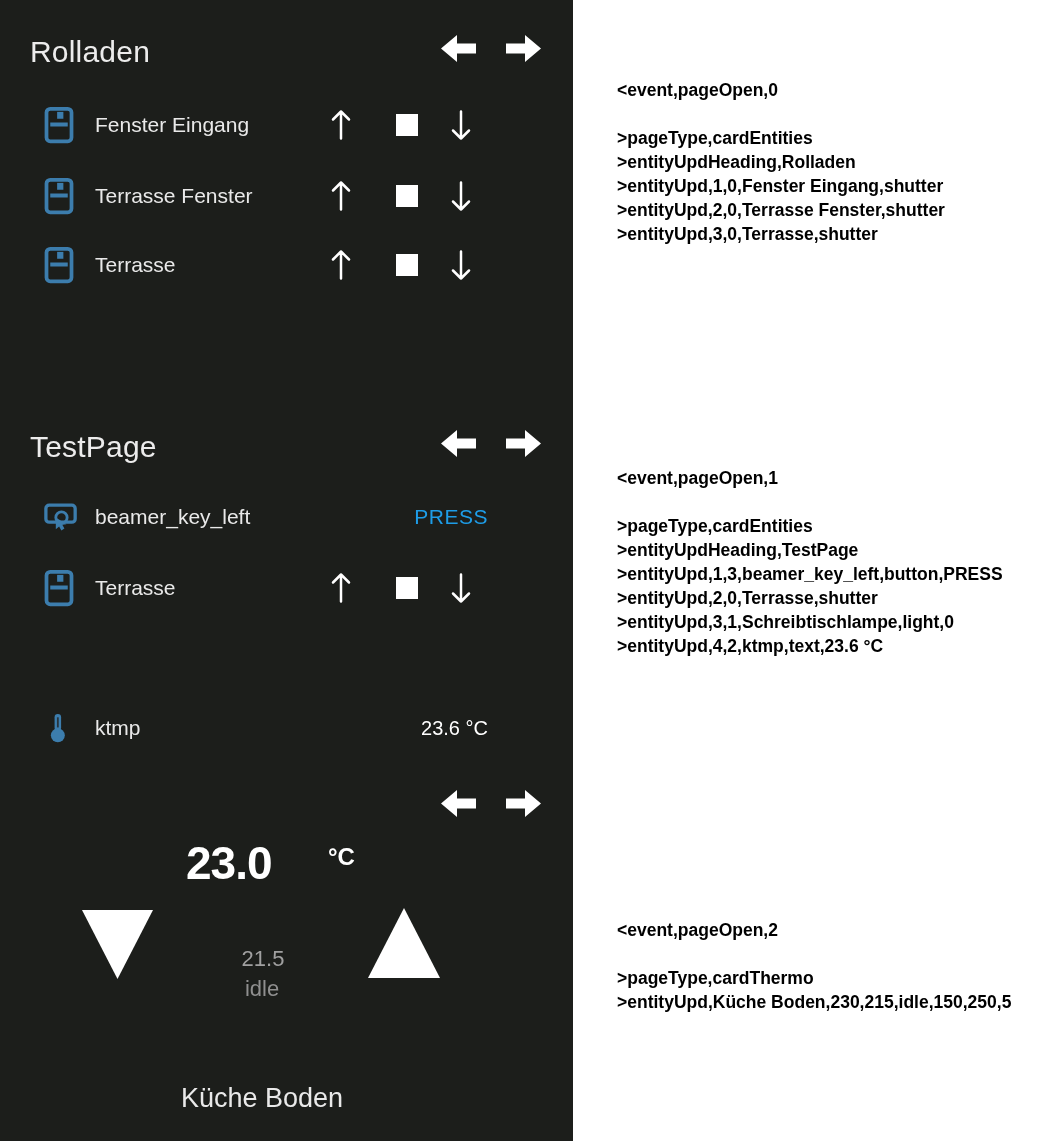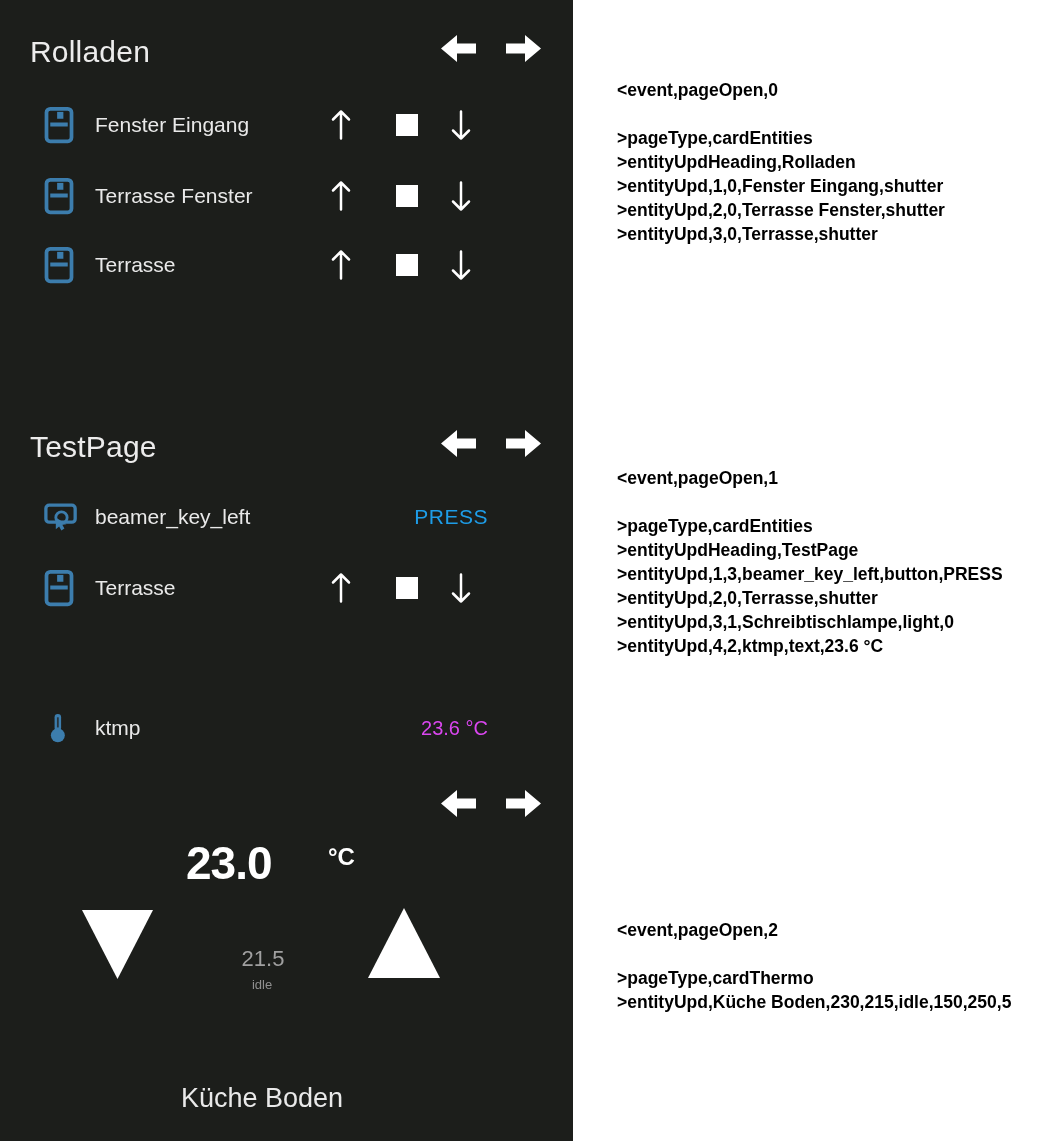--- a/index.html
+++ b/index.html
@@ -20,36 +20,36 @@
                     font-size:21px; color:#e9e9e9; white-space:nowrap; }
 
   .ctl { position:absolute; top:50%; transform:translateY(-50%); }
   .ctl-up   { left:329px; }
   .ctl-stop { left:396px; width:22px; height:22px; background:#ffffff; }
   .ctl-down { left:449px; }
 
   .press-label { position:absolute; right:77px; top:50%; transform:translateY(-50%);
                  color:#1e9de8; font-size:21px; letter-spacing:0.5px; }
   .value-label { position:absolute; right:77px; top:50%; transform:translateY(-50%);
-                 color:#d946ef; font-size:20px; white-space:nowrap; }
+                 color:#ffffff; font-size:20px; white-space:nowrap; }
 
   .toggle { position:absolute; left:470px; top:50%; transform:translateY(-50%);
             width:57px; height:22px; border-radius:11px; background:#4a4a4a; }
   .toggle .knob { position:absolute; left:-2px; top:-6px; width:34px; height:34px;
                   border-radius:50%; background:#9e9e9e; }
 
   
   .thermo-temp { position:absolute; left:186px; top:840px; color:#ffffff;
                  font-size:46px; font-weight:700; letter-spacing:-1px; line-height:1; }
   .thermo-unit { position:absolute; left:328px; top:845px; color:#ffffff;
                  font-size:24px; font-weight:700; line-height:1; }
   .thermo-set   { position:absolute; left:0; top:948px; width:526px; text-align:center;
                   color:#a0a0a0; font-size:22px; line-height:1; }
   .thermo-state { position:absolute; left:0; top:978px; width:524px; text-align:center;
-                  color:#8f8f8f; font-size:13px; line-height:1; }
+                  color:#8f8f8f; font-size:22px; line-height:1; }
   .thermo-title { position:absolute; left:0; top:1084px; width:524px; text-align:center;
                   color:#e9e9e9; font-size:27px; line-height:1.1; }
   .tri { position:absolute; }
   .tri-down { left:82px;  top:910px; }
   .tri-up   { left:368px; top:908px; }
 
   
   .proto { position:absolute; left:617px; width:425px; color:#000000;
            font-size:17.5px; font-weight:700; line-height:24px; }
   .proto-line { min-height:24px; white-space:nowrap; }

